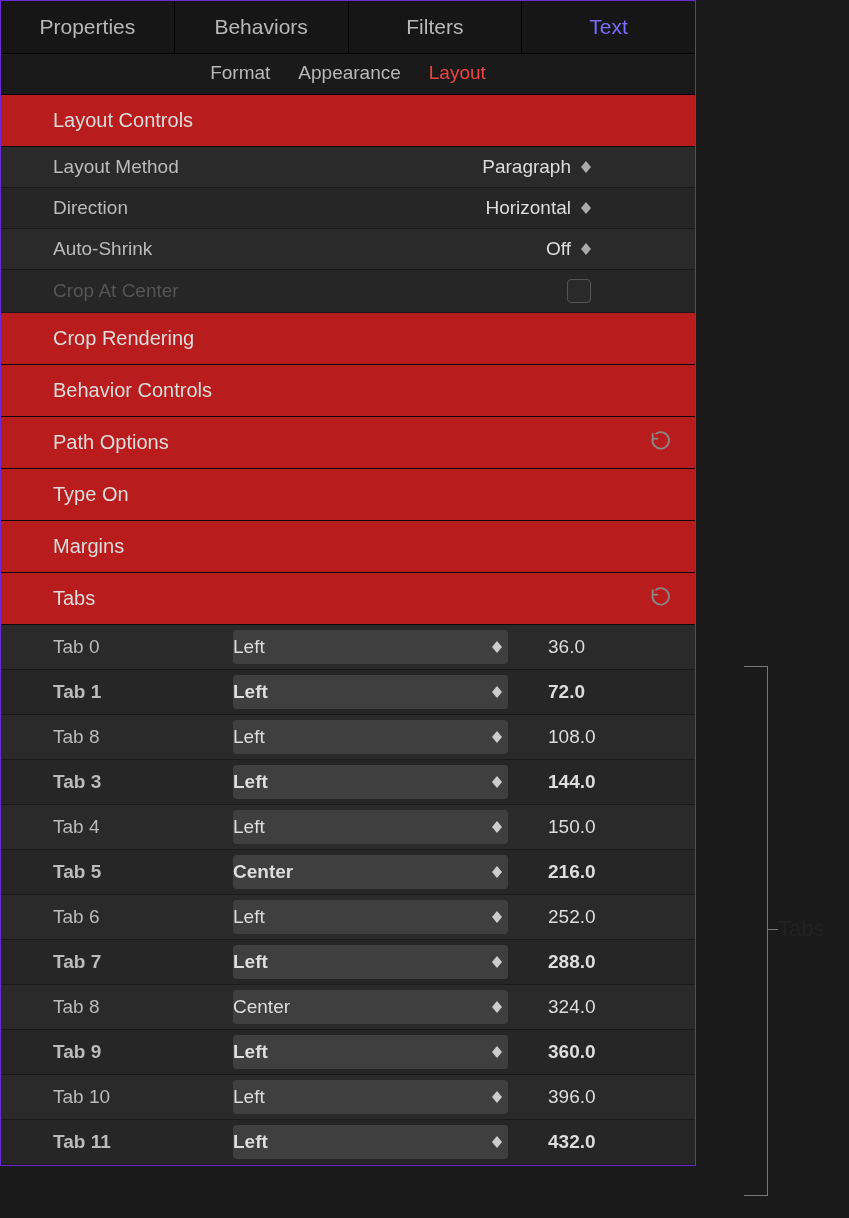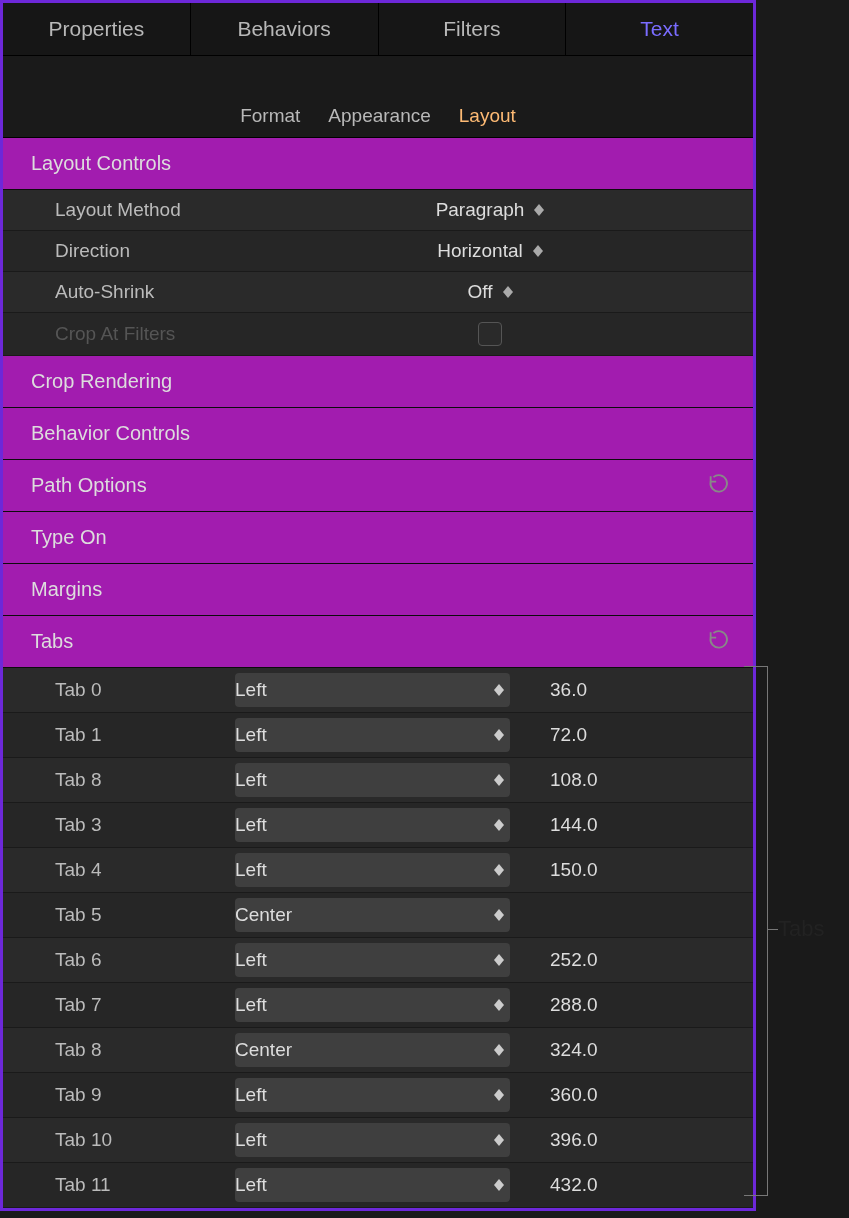--- a/index.html
+++ b/index.html
@@ -1,38 +1,38 @@
 <!DOCTYPE html>
 <html><head>
 <meta charset="utf-8">
 <style>
 * { margin: 0; padding: 0; box-sizing: border-box; font-family: -apple-system, "Helvetica Neue", Arial, sans-serif; }
 body { background: #1a1a1a; color: #ccc; font-size: 19px; width: 849px; height: 1218px; position: relative; }
-.panel { width: 756px; background: #1f1f1f; border: 3px solid #6d28d9; }
+.panel { width: 696px; background: #1f1f1f; border: 1px solid #6d28d9; }
 .main-tabs { display: flex; border-bottom: 1px solid #000; background: #161616; }
 .main-tab { flex: 1; text-align: center; padding: 14px 0; color: #b8b8b8; font-size: 21px; border-right: 1px solid #000; cursor: pointer; }
 .main-tab:last-child { border-right: none; }
 .main-tab.active { color: #7a6cff; }
 .sub-tabs { display: flex; justify-content: center; gap: 28px; padding: 8px 0 10px; border-bottom: 1px solid #000; background: #1a1a1a; }
-.sub-tab { color: #b8b8b8; font-size: 19px; cursor: pointer; margin-top: 41px; }
-.sub-tab.active { color: #fdba74; }
-.section-header { padding: 14px 0 14px 28px; color: #ddd; font-size: 20px; background: #a21caf; border-bottom: 1px solid #0c0c0c; position: relative; }
+.sub-tab { color: #b8b8b8; font-size: 19px; cursor: pointer; }
+.sub-tab.active { color: #ef4444; }
+.section-header { padding: 14px 0 14px 52px; color: #ddd; font-size: 20px; background: #b91c1c; border-bottom: 1px solid #0c0c0c; position: relative; }
 .reset-btn { position: absolute; right: 24px; top: 50%; transform: translateY(-50%); color: #888; cursor: pointer; }
 .reset-btn svg { width: 22px; height: 22px; }
 .row { display: flex; align-items: center; padding: 9px 0 9px 52px; background: #2a2a2a; border-bottom: 1px solid #1a1a1a; }
 .row.alt { background: #262626; }
 .row.disabled .row-label { color: #555; }
 .row-label { width: 250px; color: #bbb; font-size: 19px; }
-.row-control { flex: 1; display: flex; align-items: center; justify-content: center; padding-right: 78px; }
+.row-control { flex: 1; display: flex; align-items: center; justify-content: flex-end; padding-right: 104px; }
 .val-text { color: #ddd; font-size: 19px; }
 .arrows { display: inline-flex; flex-direction: column; margin-left: 10px; line-height: 6px; }
 .arrows svg { width: 10px; height: 6px; }
 .checkbox { width: 24px; height: 24px; border: 1px solid #555; border-radius: 4px; background: #2a2a2a; }
 .tab-row { display: flex; align-items: center; padding: 6px 0 6px 52px; background: #2a2a2a; border-bottom: 1px solid #1a1a1a; height: 45px; }
-.tab-row.alt { background: #262626; }
+.tab-row.alt { background: #262626; font-weight: bold; }
 .tab-label { width: 180px; color: #bbb; font-size: 19px; }
 .select { display: flex; align-items: center; justify-content: space-between; width: 275px; height: 34px; background: #3f3f3f; border-radius: 4px; padding: 0 6px 0 0; color: #ddd; font-size: 19px; cursor: pointer; }
 .select-arrows { display: flex; flex-direction: column; }
 .select-arrows svg { width: 10px; height: 6px; }
 .tab-value { flex: 1; color: #ddd; font-size: 19px; padding-right: 60px; padding-left: 40px; }
 .bracket { position: absolute; left: 744px; top: 666px; height: 530px; width: 24px; border-right: 1px solid #777; border-top: 1px solid #777; border-bottom: 1px solid #777; }
 .bracket-mid { position: absolute; left: 768px; top: 929px; width: 10px; height: 1px; background: #777; }
 .annot { position: absolute; left: 778px; top: 916px; color: #222; font-size: 22px; background: transparent; }
 </style>
 </head>
@@ -94,21 +94,21 @@
             <path d="M0 6 L5 0 L10 6 Z" fill="#aaa"></path>
           </svg>
         <svg viewBox="0 0 10 6">
             <path d="M0 0 L5 6 L10 0 Z" fill="#aaa"></path>
           </svg>
       </span>
     </div>
   </div>
 
   <div class="row alt disabled">
-    <div class="row-label">Crop At Filters</div>
+    <div class="row-label">Crop At Center</div>
     <div class="row-control">
       <div class="checkbox"></div>
     </div>
   </div>
 
   <div class="section-header">Crop Rendering</div>
   <div class="section-header">Behavior Controls</div>
   <div class="section-header">
     <span>Path Options</span>
     <span class="reset-btn">
@@ -212,20 +212,21 @@
           <span>Center</span>
           <span class="select-arrows">
             <svg viewBox="0 0 10 6">
               <path d="M0 6 L5 0 L10 6 Z" fill="#ccc"></path>
             </svg>
             <svg viewBox="0 0 10 6">
               <path d="M0 0 L5 6 L10 0 Z" fill="#ccc"></path>
             </svg>
           </span>
         </div>
+        <div class="tab-value">216.0</div>
       </div>
       <div class="tab-row">
         <div class="tab-label">Tab 6</div>
         <div class="select">
           <span>Left</span>
           <span class="select-arrows">
             <svg viewBox="0 0 10 6">
               <path d="M0 6 L5 0 L10 6 Z" fill="#ccc"></path>
             </svg>
             <svg viewBox="0 0 10 6">

